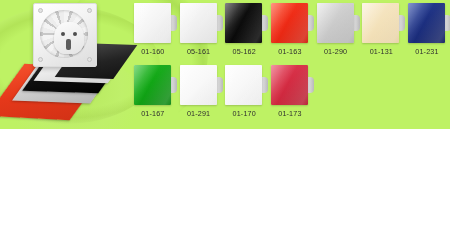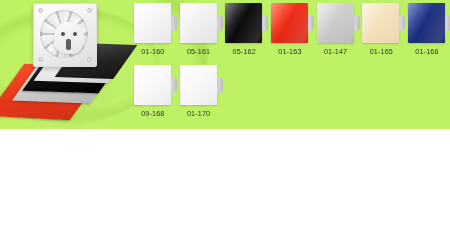--- a/index.html
+++ b/index.html
@@ -281,49 +281,63 @@
           <div class="panel-tab"></div>
           <div class="panel-face" style="background: linear-gradient(135deg, rgb(255, 86, 54) 0%, rgb(238, 42, 21) 45%, rgb(207, 29, 11) 100%);"></div>
         </div>
         <div class="code">01-163</div>
       </div>
       <div class="cell">
         <div class="panel-wrap">
           <div class="panel-tab"></div>
           <div class="panel-face" style="background: linear-gradient(135deg, rgb(231, 231, 231) 0%, rgb(203, 203, 203) 48%, rgb(176, 176, 176) 100%);"></div>
         </div>
-        <div class="code">01-147</div>
+        <div class="code">01-290</div>
       </div>
       <div class="cell">
         <div class="panel-wrap">
           <div class="panel-tab"></div>
           <div class="panel-face" style="background: linear-gradient(135deg, rgb(251, 240, 215) 0%, rgb(243, 225, 185) 50%, rgb(230, 208, 162) 100%);"></div>
         </div>
-        <div class="code">01-165</div>
+        <div class="code">01-131</div>
       </div>
       <div class="cell">
         <div class="panel-wrap">
           <div class="panel-tab"></div>
           <div class="panel-face" style="background: linear-gradient(135deg, rgb(61, 86, 173) 0%, rgb(28, 47, 128) 45%, rgb(16, 29, 94) 100%);"></div>
         </div>
-        <div class="code">01-166</div>
+        <div class="code">01-231</div>
       </div>
     </div>
 
     <div class="row row-2">
       <div class="cell">
         <div class="panel-wrap">
           <div class="panel-tab"></div>
+          <div class="panel-face" style="background: linear-gradient(135deg, rgb(63, 198, 63) 0%, rgb(17, 166, 21) 45%, rgb(10, 131, 16) 100%);"></div>
+        </div>
+        <div class="code">01-167</div>
+      </div>
+      <div class="cell">
+        <div class="panel-wrap">
+          <div class="panel-tab"></div>
           <div class="panel-face" style="background: linear-gradient(135deg, rgb(255, 255, 255) 0%, rgb(248, 248, 248) 52%, rgb(232, 232, 232) 100%);"></div>
         </div>
-        <div class="code">09-168</div>
+        <div class="code">01-291</div>
       </div>
       <div class="cell">
         <div class="panel-wrap">
           <div class="panel-tab"></div>
           <div class="panel-face" style="background: linear-gradient(135deg, rgb(255, 255, 255) 0%, rgb(247, 247, 247) 52%, rgb(233, 233, 233) 100%);"></div>
         </div>
         <div class="code">01-170</div>
+      </div>
+      <div class="cell">
+        <div class="panel-wrap">
+          <div class="panel-tab"></div>
+          <div class="panel-face" style="background: linear-gradient(135deg, rgb(233, 86, 108) 0%, rgb(212, 43, 66) 45%, rgb(179, 26, 44) 100%);"></div>
+        </div>
+        <div class="code">01-173</div>
       </div>
     </div>
 
   </div>
 </div>
 
 </body></html>

